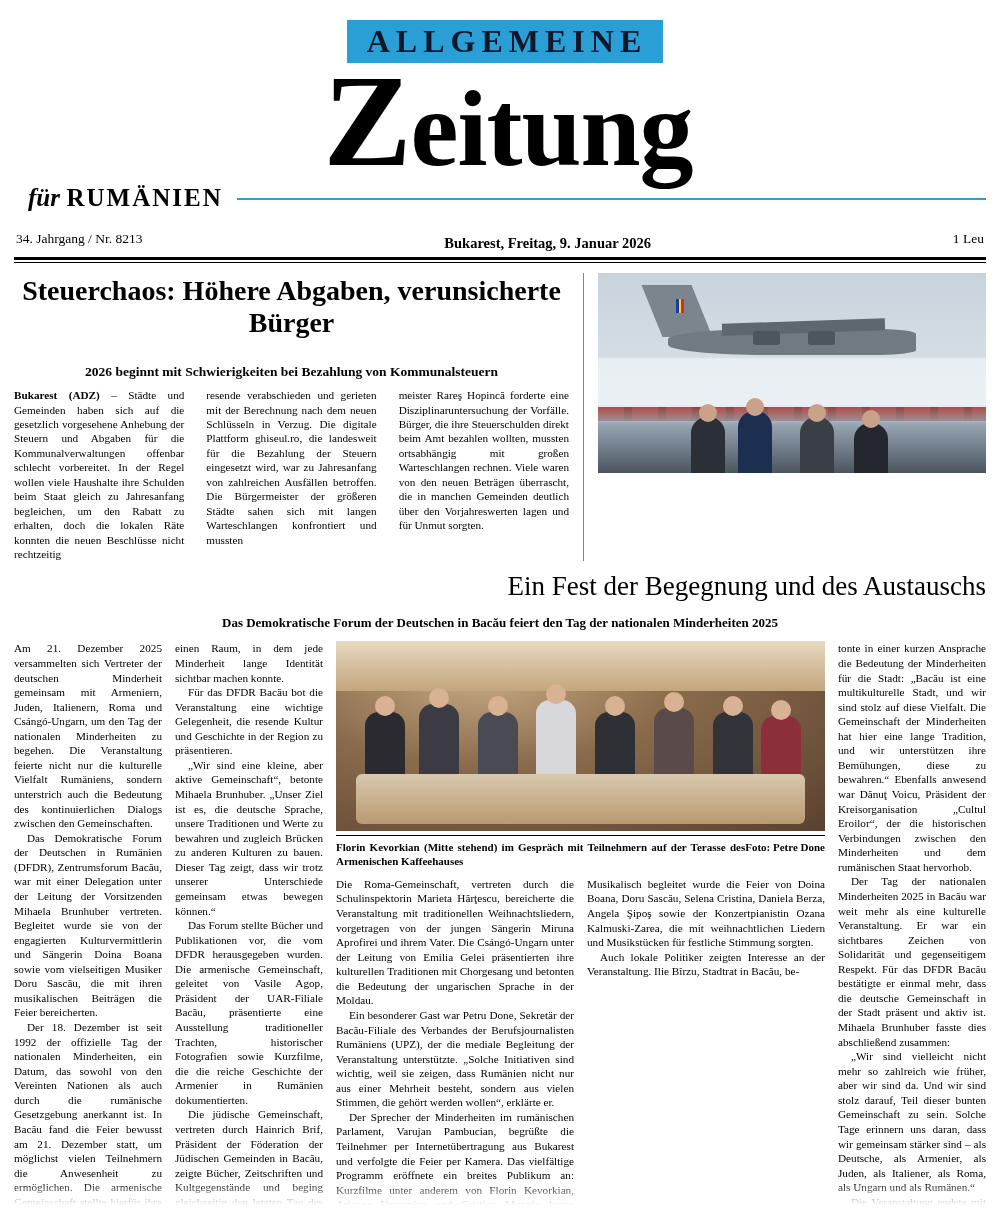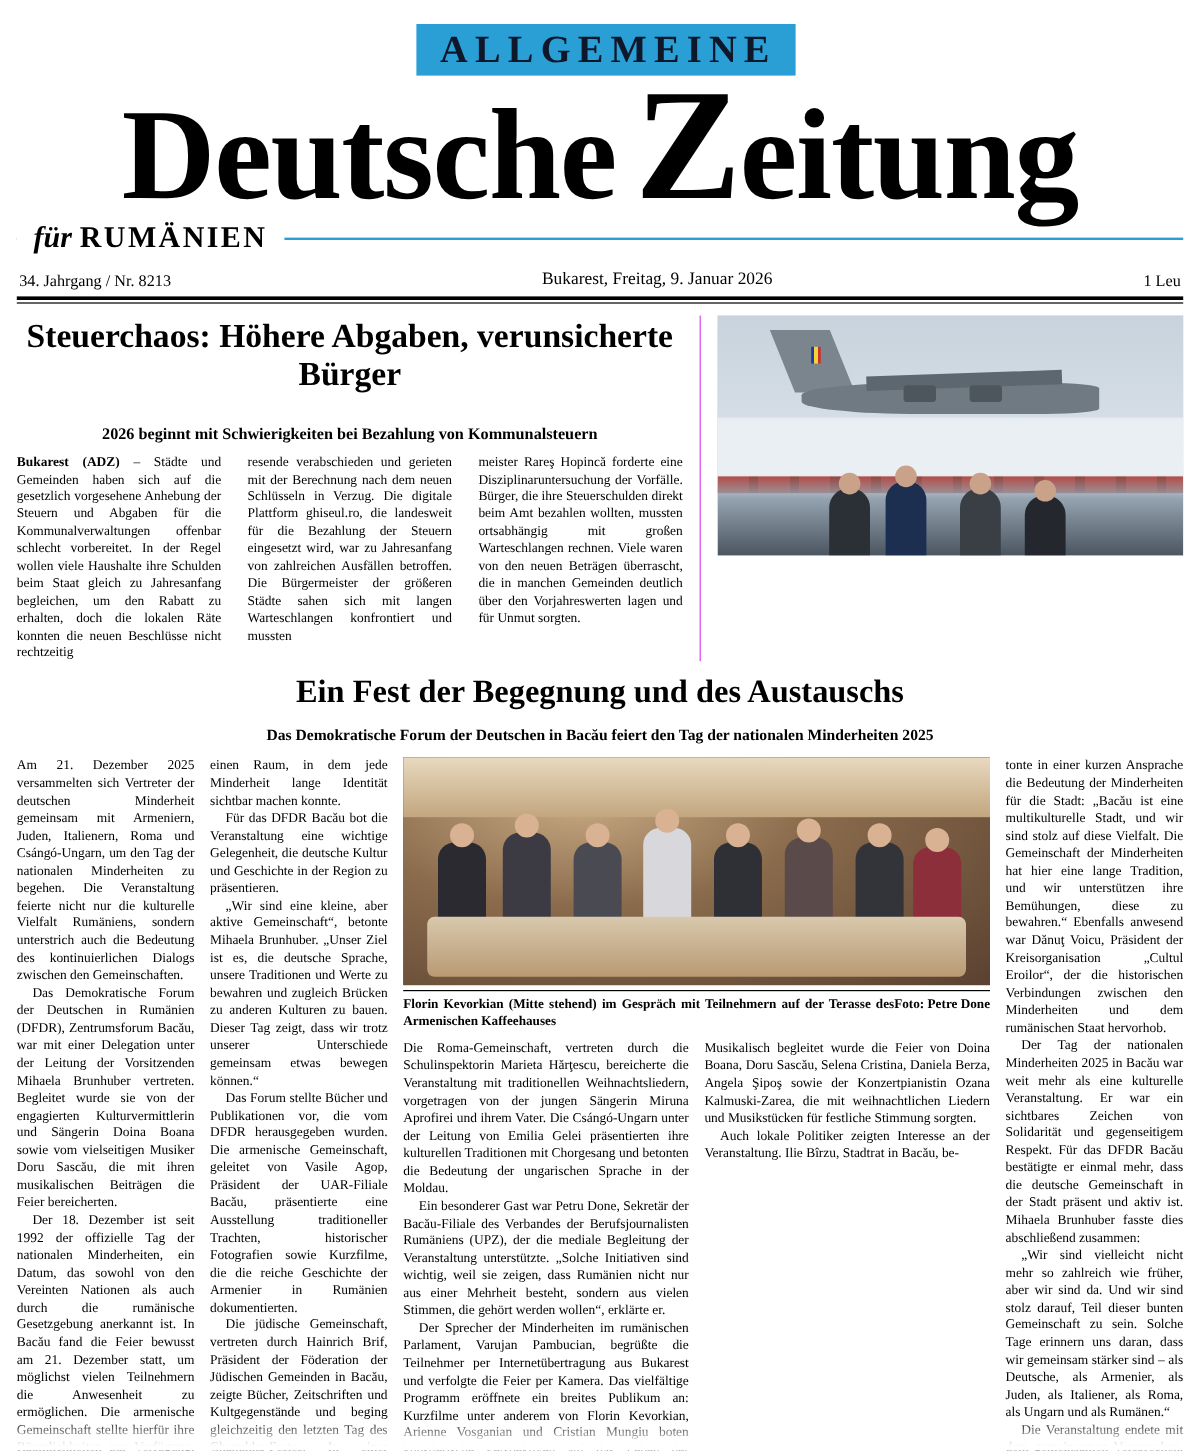--- a/index.html
+++ b/index.html
@@ -98,22 +98,23 @@
   }
 
   .mast-info {
     display: flex;
     justify-content: space-between;
     align-items: center;
     font-size: 13.5px;
     padding: 8px 2px 5px 2px;
   }
   .mast-info .center {
-    font-weight: normal;
+    font-weight: bold;
     font-size: 14.5px;
+    margin-top: 10px;
   }
   .rule-thick {
     border-top: 3px solid #000;
     margin: 0 0 0 0;
   }
   .rule-thin {
     border-top: 1px solid #000;
     margin-top: 2px;
   }
 
@@ -234,23 +235,23 @@
     position: absolute;
     top: -13px; left: 8px;
     width: 18px; height: 18px;
     border-radius: 50%;
     background: #c9a289;
   }
 
   
   .second-story { margin-top: 10px; }
   .headline-2 {
-    text-align: center;
+    text-align: right;
     font-size: 27px;
-    font-weight: bold;
+    font-weight: normal;
     margin: 6px 0 12px 0;
   }
   .subhead-2 {
     text-align: center;
     font-size: 13px;
     font-weight: bold;
     margin-top: 13px;
     margin-bottom: 10px;
   }
   .body-grid {
@@ -342,21 +343,20 @@
 </head>
 <body>
 
 <div class="page">
 
   <div class="masthead">
     <div class="mast-top">
       <div class="allgemeine-box">ALLGEMEINE</div>
     </div>
     <div class="mast-main">
-      <span class="mast-deutsche">Deutsche</span>
       <span class="mast-zeitung"><span class="zed">Z</span><span>eitung</span></span>
     </div>
     <div class="mast-sub">
       <div class="mast-sub-rule"></div>
       <div class="mast-sub-inner">
         <span class="fuer">für</span>
         <span class="rum">RUMÄNIEN</span>
       </div>
     </div>
     <div class="mast-info">
@@ -418,21 +418,21 @@
     <div class="body-grid">
 
       <div class="bcol">
         <p class="noind">Am 21. Dezember 2025 versammelten sich Vertreter der deutschen Minderheit gemeinsam mit Armeniern, Juden, Italienern, Roma und Csángó-Ungarn, um den Tag der nationalen Minderheiten zu begehen. Die Veranstaltung feierte nicht nur die kulturelle Vielfalt Rumäniens, sondern unterstrich auch die Bedeutung des kontinuierlichen Dialogs zwischen den Gemeinschaften.</p>
         <p>Das Demokratische Forum der Deutschen in Rumänien (DFDR), Zentrumsforum Bacău, war mit einer Delegation unter der Leitung der Vorsitzenden Mihaela Brunhuber vertreten. Begleitet wurde sie von der engagierten Kulturvermittlerin und Sängerin Doina Boana sowie vom vielseitigen Musiker Doru Sascău, die mit ihren musikalischen Beiträgen die Feier bereicherten.</p>
         <p>Der 18. Dezember ist seit 1992 der offizielle Tag der nationalen Minderheiten, ein Datum, das sowohl von den Vereinten Nationen als auch durch die rumänische Gesetzgebung anerkannt ist. In Bacău fand die Feier bewusst am 21. Dezember statt, um möglichst vielen Teilnehmern die Anwesenheit zu ermöglichen. Die armenische Gemeinschaft stellte hierfür ihre Räumlichkeiten zur Verfügung, die sich für diesen Anlass in ein lebendiges kulturelles Zentrum verwandelten. Sie sorgte zudem für das leibliche Wohl – mit traditionellen armenischen Spezialitäten. Ausstellungen, Musik, Poesie und Diskussionsrunden schufen</p>
       </div>
 
       <div class="bcol">
         <p class="noind">einen Raum, in dem jede Minderheit lange Identität sichtbar machen konnte.</p>
-        <p>Für das DFDR Bacău bot die Veranstaltung eine wichtige Gelegenheit, die deutsche Kultur und Geschichte in der Region zu präsentieren.</p>
+        <p>Für das DFDR Bacău bot die Veranstaltung eine wichtige Gelegenheit, die resende Kultur und Geschichte in der Region zu präsentieren.</p>
         <p>„Wir sind eine kleine, aber aktive Gemeinschaft“, betonte Mihaela Brunhuber. „Unser Ziel ist es, die deutsche Sprache, unsere Traditionen und Werte zu bewahren und zugleich Brücken zu anderen Kulturen zu bauen. Dieser Tag zeigt, dass wir trotz unserer Unterschiede gemeinsam etwas bewegen können.“</p>
         <p>Das Forum stellte Bücher und Publikationen vor, die vom DFDR herausgegeben wurden. Die armenische Gemeinschaft, geleitet von Vasile Agop, Präsident der UAR-Filiale Bacău, präsentierte eine Ausstellung traditioneller Trachten, historischer Fotografien sowie Kurzfilme, die die reiche Geschichte der Armenier in Rumänien dokumentierten.</p>
         <p>Die jüdische Gemeinschaft, vertreten durch Hainrich Brif, Präsident der Föderation der Jüdischen Gemeinden in Bacău, zeigte Bücher, Zeitschriften und Kultgegenstände und beging gleichzeitig den letzten Tag des Chanukka-Festes. In einer feierlichen Zeremonie entzündete Brif die Kerzen der Menora. Die italienische Gemeinschaft unter der Leitung von Silviu Niţă präsentierte Publikationen und Dokumente, die die lange Präsenz der Italiener in Bacău belegen.</p>
       </div>
 
       <div class="midtop">
         <div class="feature-photo">
           <div class="fp-bg"></div>
           <div class="fp-ceiling"></div>
           <div class="fp-person fp-p1">

